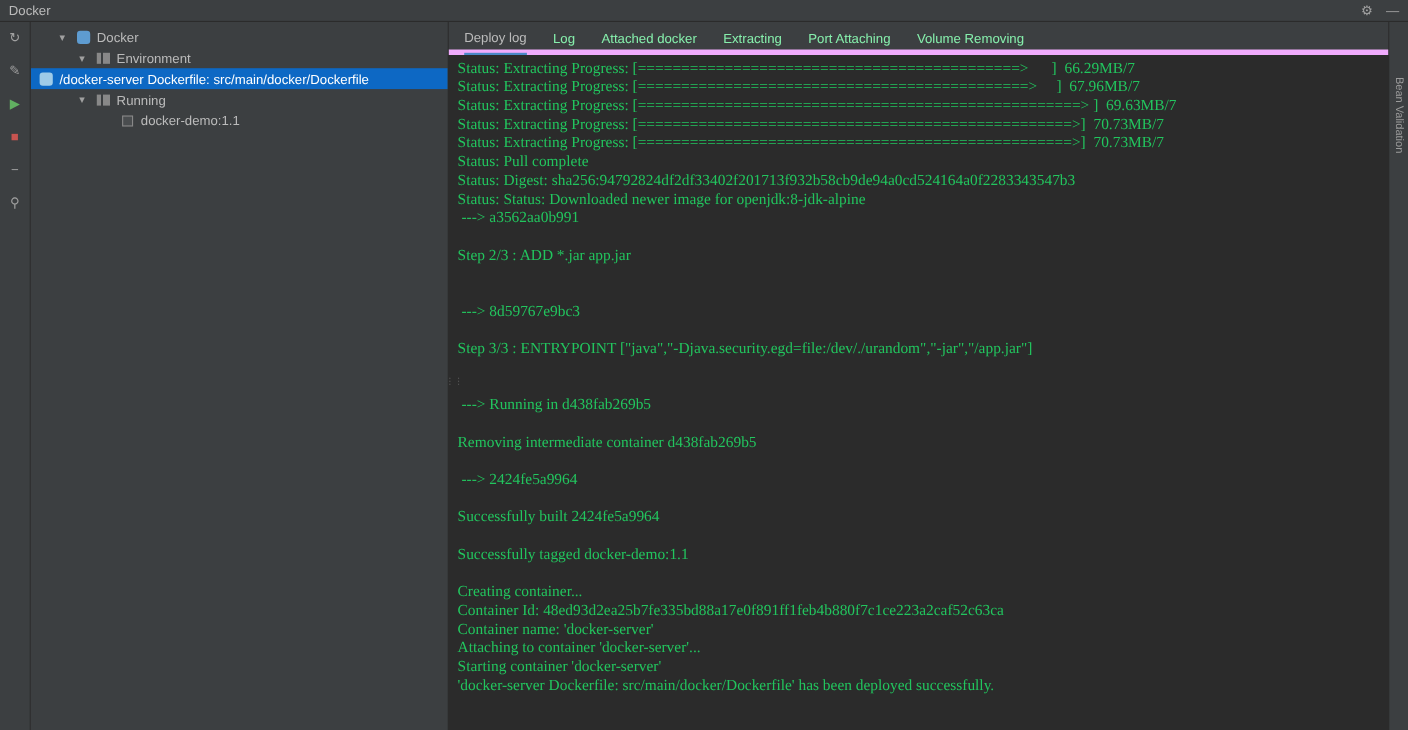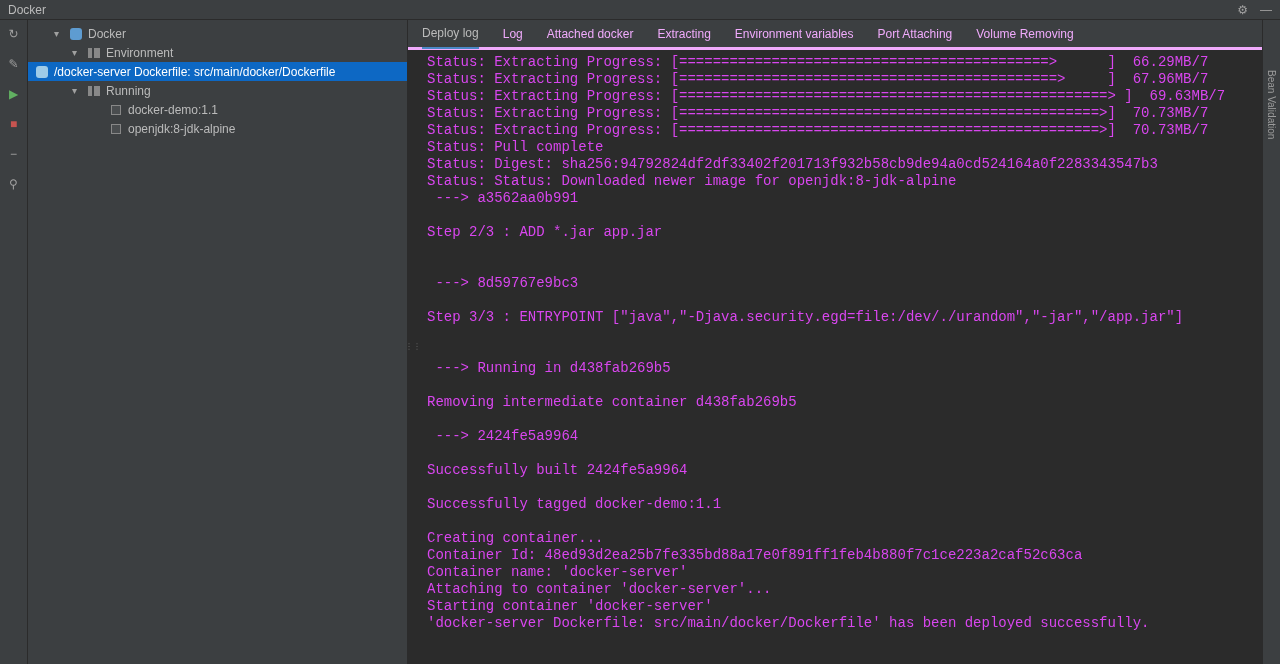--- a/index.html
+++ b/index.html
@@ -103,45 +103,44 @@
   flex: 1;
   display: flex;
   flex-direction: column;
   background: #2b2b2b;
   position: relative;
 }
 .tabs {
   height: 30px;
   background: #3c3f41;
   display: flex;
-  align-items: center;
   gap: 24px;
   padding: 0 14px;
-  border-bottom: 3px solid #f0abfc;
+  border-bottom: 5px solid #f0abfc;
   font-size: 12px;
 }
 .tab {
-  color: #f0abfc;
+  color: #86efac;
   cursor: pointer;
   height: 30px;
   display: flex;
   align-items: center;
 }
 .tab.active {
   color: #bbbbbb;
   border-bottom: 2px solid #4a88c7;
 }
 .console {
   flex: 1;
   background: #2b2b2b;
-  color: #d946ef;
-  font-family: Liberation Mono, monospace;
+  color: #22c55e;
+  font-family: Liberation Serif, serif;
   font-size: 14px;
   line-height: 17px;
-  padding: 4px 19px;
+  padding: 4px 8px;
   overflow: auto;
   white-space: pre;
 }
 .right-edge {
   width: 18px;
   background: #3c3f41;
   border-left: 1px solid #2b2b2b;
   display: flex;
   flex-direction: column;
   align-items: center;
@@ -210,36 +209,29 @@
           <span class="cubes-icon"></span>
         </span>
       <span>Running</span>
     </div>
     <div class="tree-row indent-3">
       <span class="icon">
           <span class="box-icon"></span>
         </span>
       <span>docker-demo:1.1</span>
     </div>
-    <div class="tree-row indent-3">
-      <span class="icon">
-          <span class="box-icon"></span>
-        </span>
-      <span>openjdk:8-jdk-alpine</span>
-    </div>
   </div>
 
   <div class="right-panel">
     <span class="resize-handle">⋮⋮</span>
     <div class="tabs">
       <div class="tab active">Deploy log</div>
       <div class="tab">Log</div>
       <div class="tab">Attached docker</div>
       <div class="tab">Extracting</div>
-      <div class="tab">Environment variables</div>
       <div class="tab">Port Attaching</div>
       <div class="tab">Volume Removing</div>
     </div>
     <div class="console" id="console">Status: Extracting Progress: [============================================&gt;      ]  66.29MB/7
 Status: Extracting Progress: [=============================================&gt;     ]  67.96MB/7
 Status: Extracting Progress: [===================================================&gt; ]  69.63MB/7
 Status: Extracting Progress: [==================================================&gt;]  70.73MB/7
 Status: Extracting Progress: [==================================================&gt;]  70.73MB/7
 Status: Pull complete
 Status: Digest: sha256:94792824df2df33402f201713f932b58cb9de94a0cd524164a0f2283343547b3

